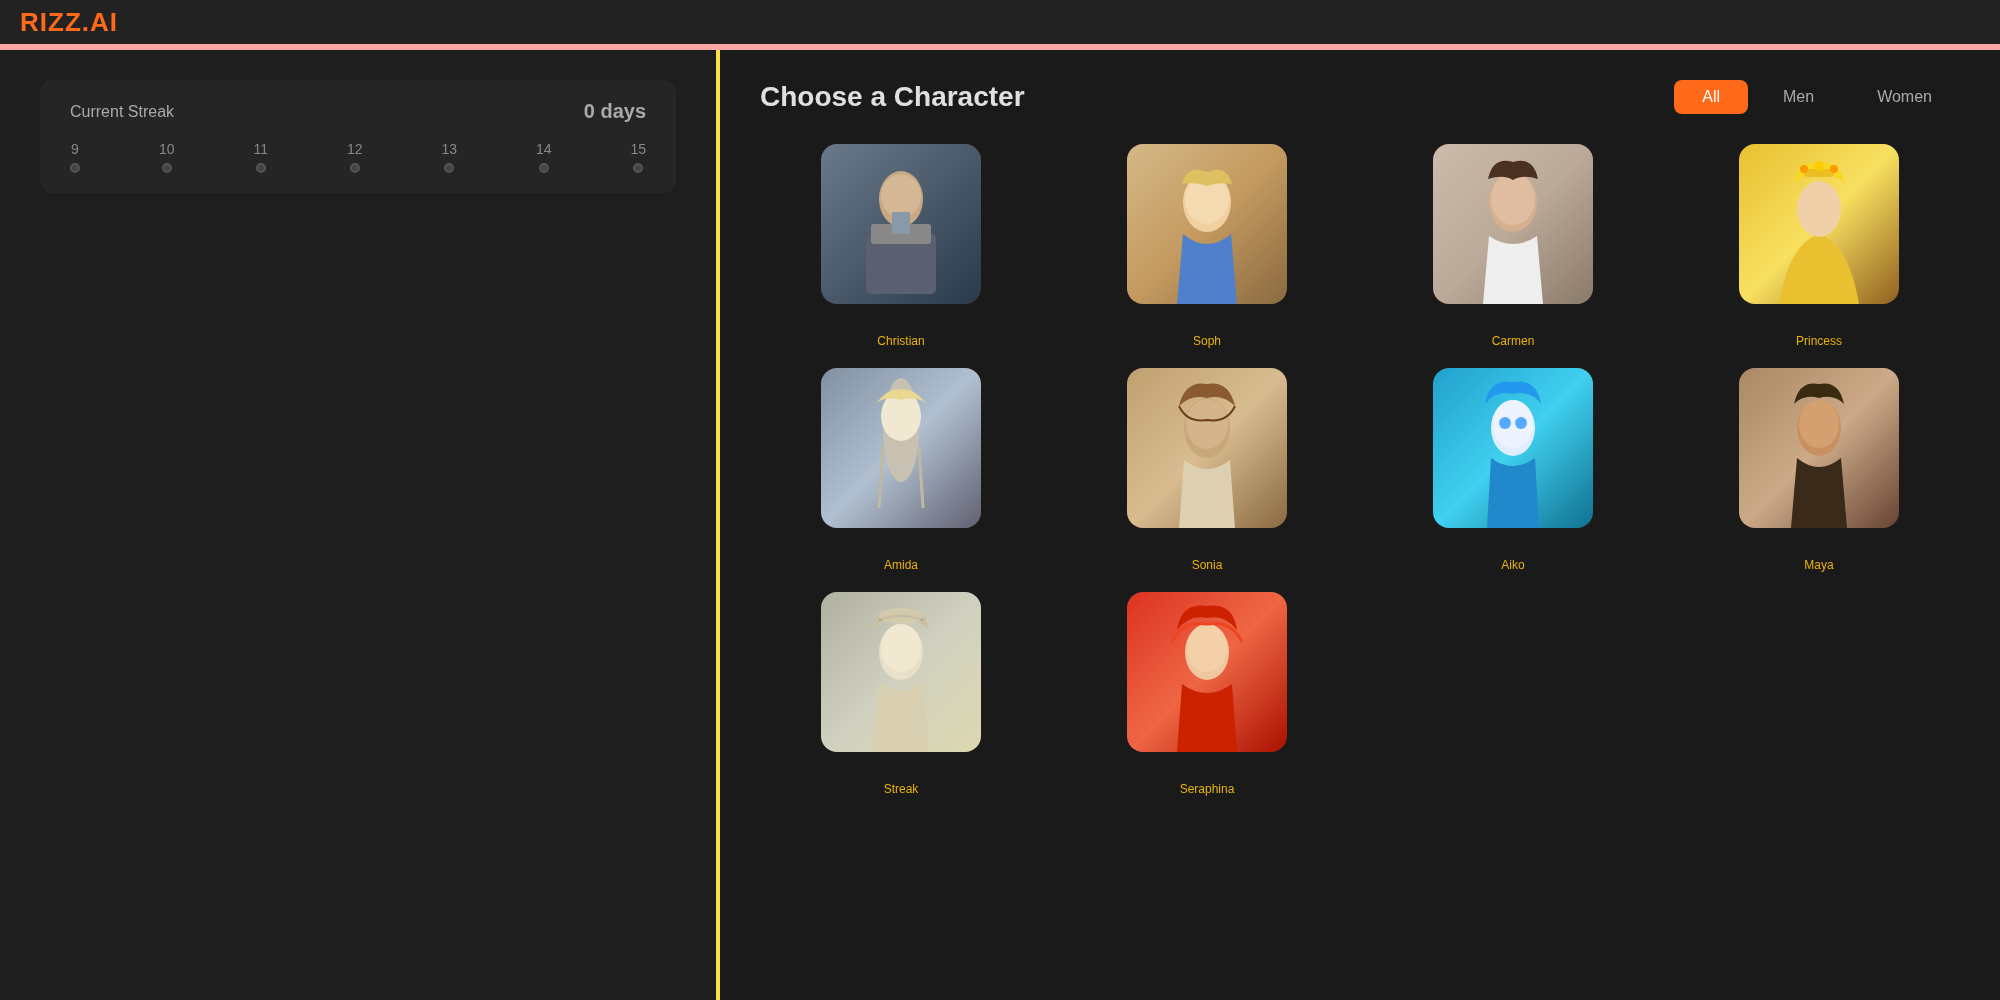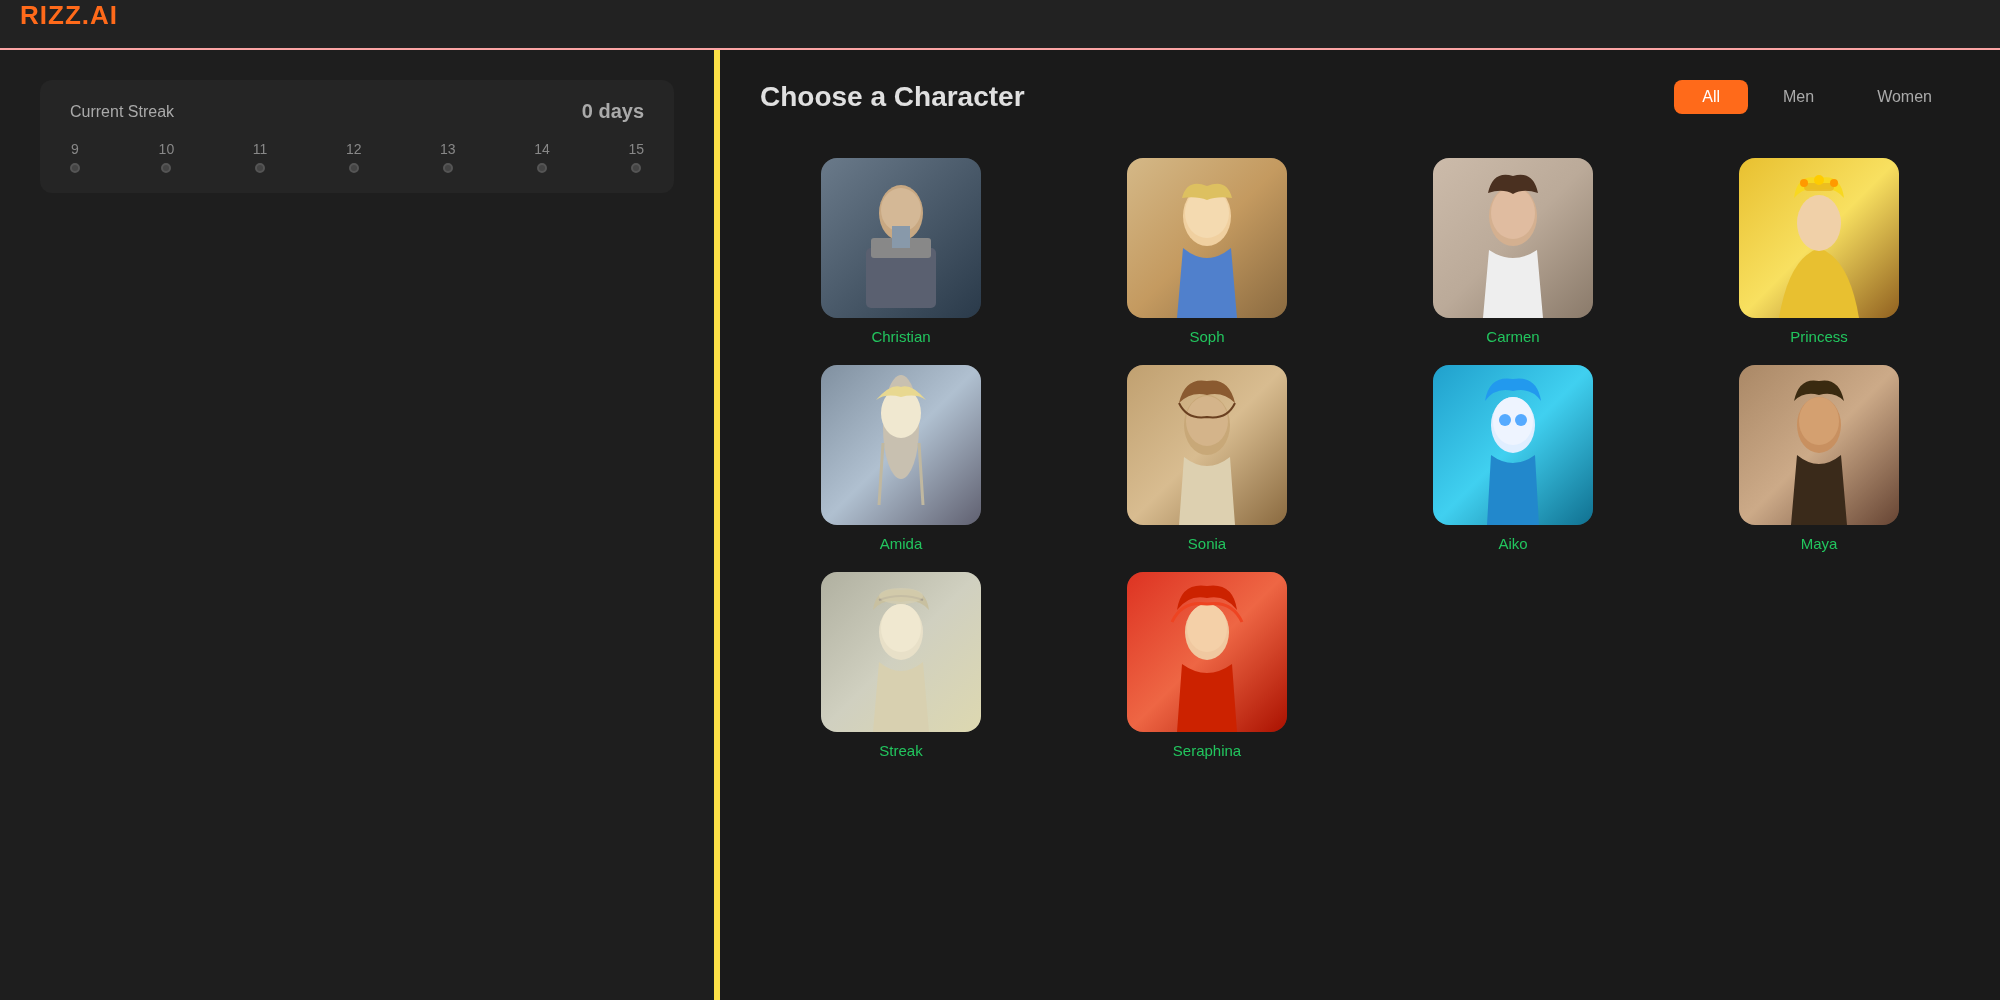--- a/index.html
+++ b/index.html
@@ -10,42 +10,43 @@
       width: 2000px;
       height: 1000px;
       overflow: hidden;
     }
 
     
     .header {
       background: #222;
       height: 50px;
       display: flex;
+      align-items: center;
       padding: 0 20px;
-      border-bottom: 2px solid #fca5a5;
+      border-bottom: 6px solid #fca5a5;
     }
     .logo {
       font-size: 26px;
       font-weight: 900;
       color: #ff6a1a;
       letter-spacing: 1px;
     }
 
     
     .main-layout {
       display: flex;
       height: 950px;
     }
 
     
     .sidebar {
       width: 720px;
       background: #1e1e1e;
       padding: 30px 40px;
-      border-right: 6px solid #fde047;
+      border-right: 4px solid #fde047;
       flex-shrink: 0;
     }
 
     .streak-card {
       background: #252525;
       border-radius: 12px;
       padding: 20px 30px;
       margin-bottom: 30px;
     }
     .streak-header {
@@ -115,21 +116,21 @@
     .content {
       flex: 1;
       padding: 30px 40px;
       overflow-y: auto;
     }
 
     .content-header {
       display: flex;
       justify-content: space-between;
       align-items: center;
-      margin-bottom: 44px;
+      margin-bottom: 30px;
     }
     .choose-title {
       font-size: 28px;
       font-weight: 600;
       color: #e0e0e0;
     }
 
     .filter-buttons {
       display: flex;
       gap: 7px;
@@ -167,23 +168,24 @@
     .character-img-wrapper {
       width: 160px;
       height: 160px;
       border-radius: 16px;
       overflow: hidden;
       margin-bottom: 10px;
       background: #2a2a2a;
     }
 
     .character-name {
-      color: #22c55e;
-      font-size: 15px;
+      color: #eab308;
+      font-size: 12px;
       font-weight: 400;
+      margin-top: 20px;
     }
 
     
     .portrait-svg {
       width: 100%;
       height: 100%;
     }
   </style>
 </head>
 <body>

